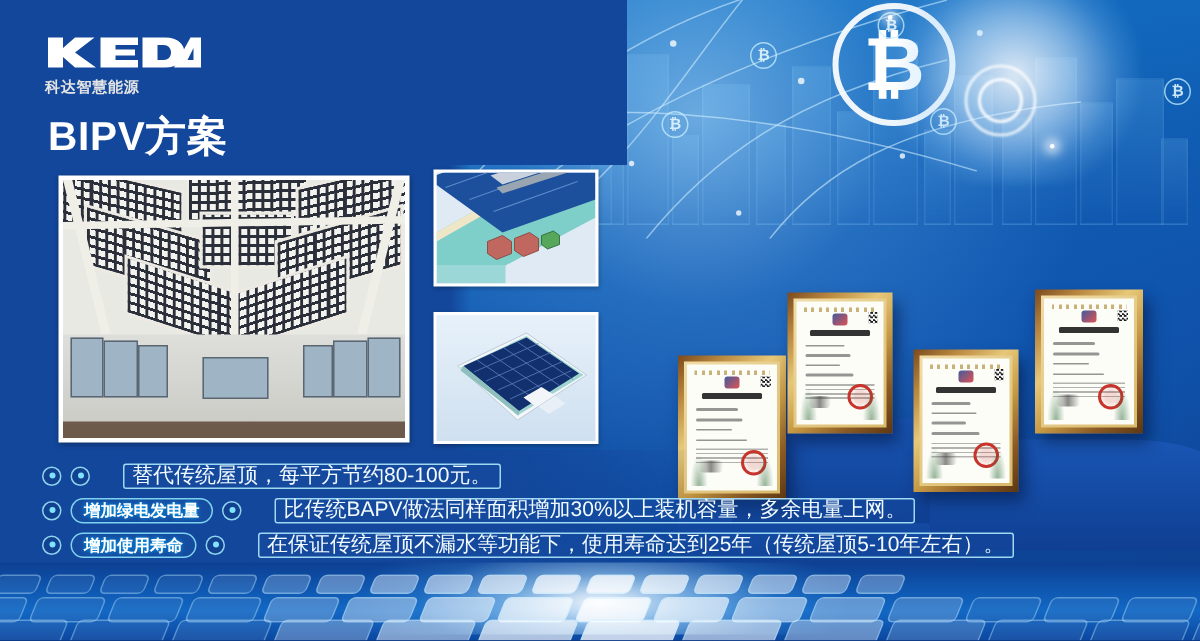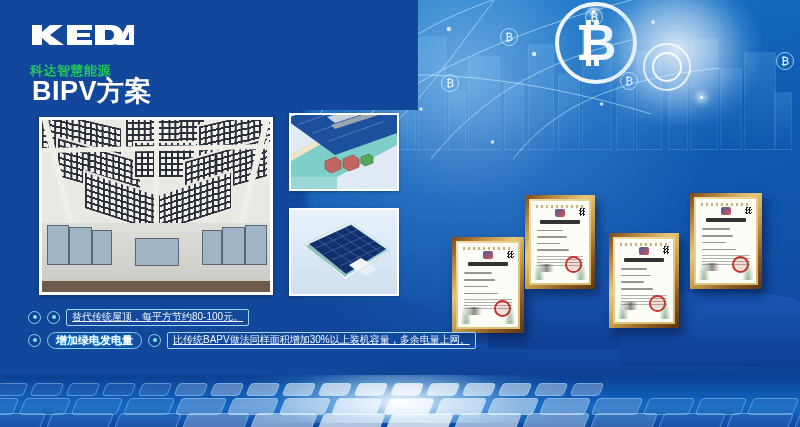--- a/index.html
+++ b/index.html
@@ -43,21 +43,21 @@
   .left-panel{position:absolute;left:0;top:0;width:300px;height:379px;background:#13479b;}
   .left-panel:after{content:"";position:absolute;right:-14px;top:0;width:14px;height:100%;
      background:linear-gradient(90deg,rgba(19,71,155,1),rgba(19,71,155,0));}
   .panel-ext{position:absolute;left:0;top:0;width:418px;height:110px;background:#13479b;}
   .panel-ext2{position:absolute;left:0;top:300px;width:460px;height:79px;
      background:linear-gradient(90deg,#13479b 0%,#13479b 72%,rgba(19,71,155,.0) 100%);}
 
   
   .logo{position:absolute;left:30px;top:24px;width:104px;}
   .logo-mark{display:flex;align-items:center;gap:1px;}
-  .logo-sub{margin-top:18px;font-size:13px;font-weight:700;color:#22c55e;letter-spacing:.5px;line-height:1;}
+  .logo-sub{margin-top:8px;font-size:10px;font-weight:700;color:#e5e5e5;letter-spacing:.5px;line-height:1;}
 
   
   .title{position:absolute;left:32px;top:78px;font-size:27px;font-weight:700;color:#fff;letter-spacing:.5px;line-height:1;}
 
   
   .photo{position:absolute;left:39px;top:117px;width:234px;height:178px;background:#fff;padding:3px;box-sizing:border-box;
      box-shadow:0 1px 4px rgba(0,0,0,.35);}
   .photo-inner{position:relative;width:100%;height:100%;overflow:hidden;background:#cfd3cf;}
   
   .ceil{position:absolute;left:0;top:0;width:100%;height:62%;background:#e9e9e4;overflow:hidden;}
@@ -77,23 +77,23 @@
   
   .features{position:absolute;left:28px;top:308px;width:430px;}
   .frow{display:flex;align-items:center;height:18px;margin-bottom:5px;}
   .dot{width:11px;height:11px;border-radius:50%;border:1.2px solid #8fd4ef;background:#11418f;
      display:flex;align-items:center;justify-content:center;flex:0 0 auto;}
   .dot i{width:4px;height:4px;border-radius:50%;background:#7fe3ff;display:block;}
   .pill{margin-left:6px;height:15px;padding:0 8px;border:1.1px solid #7fd3ef;border-radius:9px;
      display:flex;align-items:center;color:#ffffff;font-size:11px;font-weight:700;white-space:nowrap;
      text-shadow:0 0 3px rgba(0,180,255,.9);background:rgba(26,86,170,.35);}
   .dot2{margin-left:6px;}
-  .dbox{margin-left:6px;height:15px;padding:0 5px;border:1px solid #9fd8f2;border-radius:2px;
-     display:flex;align-items:center;color:#f2fbff;font-size:10px;white-space:nowrap;
-     background:rgba(22,80,165,.30);text-decoration:underline;}
+  .dbox{margin-left:22px;height:15px;padding:0 5px;border:1px solid #9fd8f2;border-radius:2px;
+     display:flex;align-items:center;color:#f2fbff;font-size:14px;white-space:nowrap;
+     background:rgba(22,80,165,.30);}
 
   
   .para{position:absolute;left:432px;top:118px;width:354px;color:#ffffff;font-size:12.4px;line-height:1.95;
      text-align:justify;text-indent:2em;text-shadow:0 1px 3px rgba(0,30,80,.6);}
 
   
   .podium{position:absolute;left:452px;bottom:48px;width:348px;height:120px;}
   .step{position:absolute;background:linear-gradient(180deg,#1956b4,#0f3f92);border-top-left-radius:60px 18px;border-top-right-radius:60px 18px;}
   .cert{position:absolute;box-shadow:4px 6px 10px rgba(0,12,45,.5);}
   .frame{width:100%;height:100%;box-sizing:border-box;padding:4px;
@@ -387,20 +387,30 @@
     </div>
     <div class="frow">
       <span class="dot">
           <i></i>
         </span>
       <span class="pill">增加绿电发电量</span>
       <span class="dot dot2">
           <i></i>
         </span>
       <span class="dbox">比传统BAPV做法同样面积增加30%以上装机容量，多余电量上网。</span>
+    </div>
+    <div class="frow">
+      <span class="dot">
+          <i></i>
+        </span>
+      <span class="pill">增加使用寿命</span>
+      <span class="dot dot2">
+          <i></i>
+        </span>
+      <span class="dbox">在保证传统屋顶不漏水等功能下，使用寿命达到25年（传统屋顶5-10年左右）。</span>
     </div>
   </div>
 
   <div class="bottom-strip" id="strip">
     <div class="bglow"></div>
   <div class="tile" style="left: -4px; top: 8px; width: 28px; height: 11px; background: rgba(255, 255, 255, 0.06);"></div>
       <div class="tile" style="left: 32px; top: 8px; width: 28px; height: 11px; background: rgba(255, 255, 255, 0.06);"></div>
       <div class="tile" style="left: 68px; top: 8px; width: 28px; height: 11px; background: rgba(255, 255, 255, 0.06);"></div>
       <div class="tile" style="left: 104px; top: 8px; width: 28px; height: 11px; background: rgba(255, 255, 255, 0.06);"></div>
       <div class="tile" style="left: 140px; top: 8px; width: 28px; height: 11px; background: rgba(255, 255, 255, 0.1);"></div>

